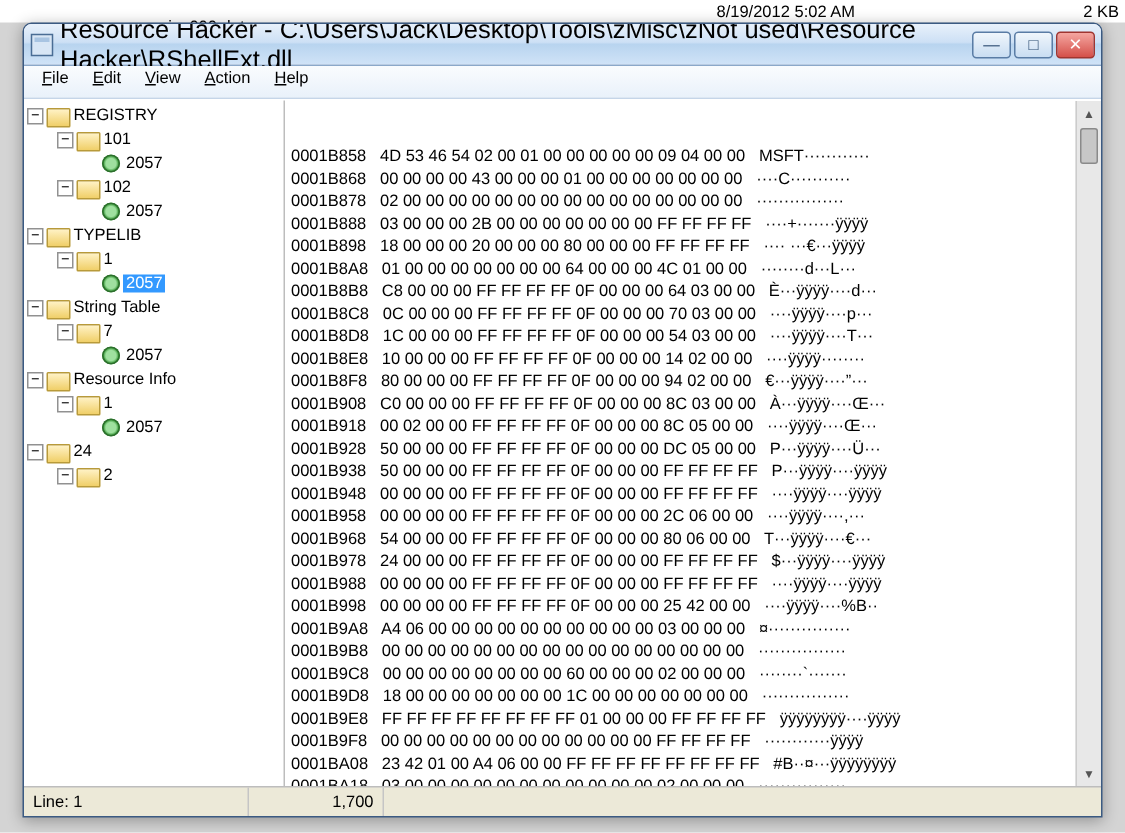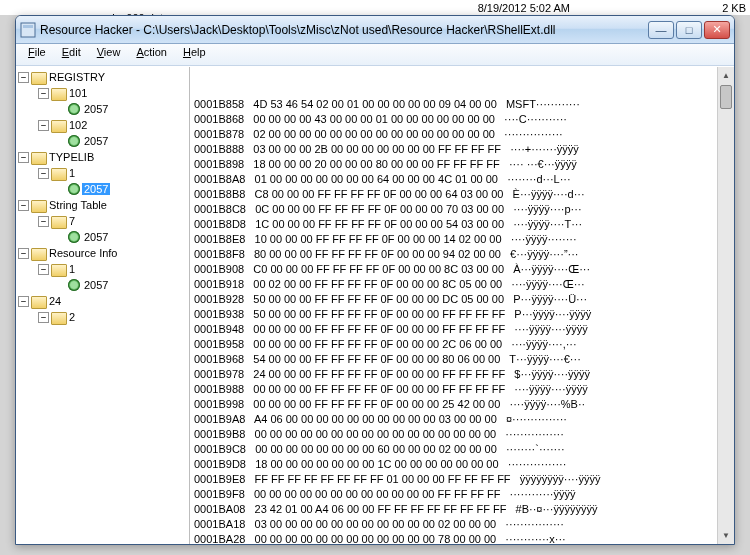--- a/index.html
+++ b/index.html
@@ -8,21 +8,21 @@
 .file-row { position: absolute; top: 0; left: 0; right: 0; height: 15px; background: #fff; display: flex; align-items: center; padding: 0 4px; font-size: 11px; }
 .file-row .fname { position: absolute; left: 100px; margin-top: 20px; }
 .file-row .fdate { position: absolute; right: 180px; }
 .file-row .ftype { position: absolute; right: 80px; margin-top: 26px; }
 .file-row .fsize { position: absolute; right: 4px; }
 
 .window { position: absolute; top: 15px; left: 15px; width: 720px; height: 530px; border: 1px solid #3b5a82; border-radius: 6px 6px 0 0; box-shadow: 0 2px 10px rgba(0,0,0,0.3); background: #fff; display: flex; flex-direction: column; overflow: hidden; }
 
 .titlebar { height: 28px; background: linear-gradient(to bottom, #e8f1fb 0%, #cde0f5 45%, #b8d4ef 50%, #d0e3f7 100%); display: flex; align-items: center; padding: 0 4px; border-bottom: 1px solid #8ba8c9; }
 .titlebar .app-icon { width: 16px; height: 16px; margin-right: 4px; }
-.titlebar .title-text { flex: 1; color: #000; font-size: 12px; }
+.titlebar .title-text { flex: 1; color: #000; font-size: 17px; }
 .win-btns { display: flex; gap: 2px; }
 .win-btn { width: 26px; height: 18px; border: 1px solid #5a7ca5; border-radius: 3px; display: flex; align-items: center; justify-content: center; font-size: 10px; cursor: pointer; }
 .win-min, .win-max { background: linear-gradient(#f0f6fc, #c9ddf2); color: #2a4a6f; }
 .win-close { background: linear-gradient(#f5a6a0, #d4504a); color: #fff; border-color: #a03530; }
 
 .menubar { height: 22px; background: linear-gradient(#fafcfe, #e9f1fa); border-bottom: 1px solid #c5d5e8; display: flex; align-items: flex-start; padding: 0 4px; }
 .menu-item { padding: 2px 8px; cursor: pointer; }
 .menu-item .ul { text-decoration: underline; }
 
 .body { flex: 1; display: flex; border-top: 1px solid #fff; min-height: 0; }
@@ -209,14 +209,18 @@
 0001BA58   08 00 00 00 00 00 00 00 01 00 03 00 00 00 00 00   ················
 0001BA68   FF FF FF FF 00 00 00 00 FF FF FF FF 78 00 00 00   ÿÿÿÿ····ÿÿÿÿx···</div>
       <div class="hex-scroll">
         <div class="arr up">▲</div>
         <div class="thumb"></div>
         <div class="arr dn">▼</div>
       </div>
     </div>
   </div>
 
+  <div class="statusbar">
+    <div class="cell c1">Line: 1</div>
+    <div class="cell c2">1,700</div>
+  </div>
 
 </div>
 
 </body></html>

